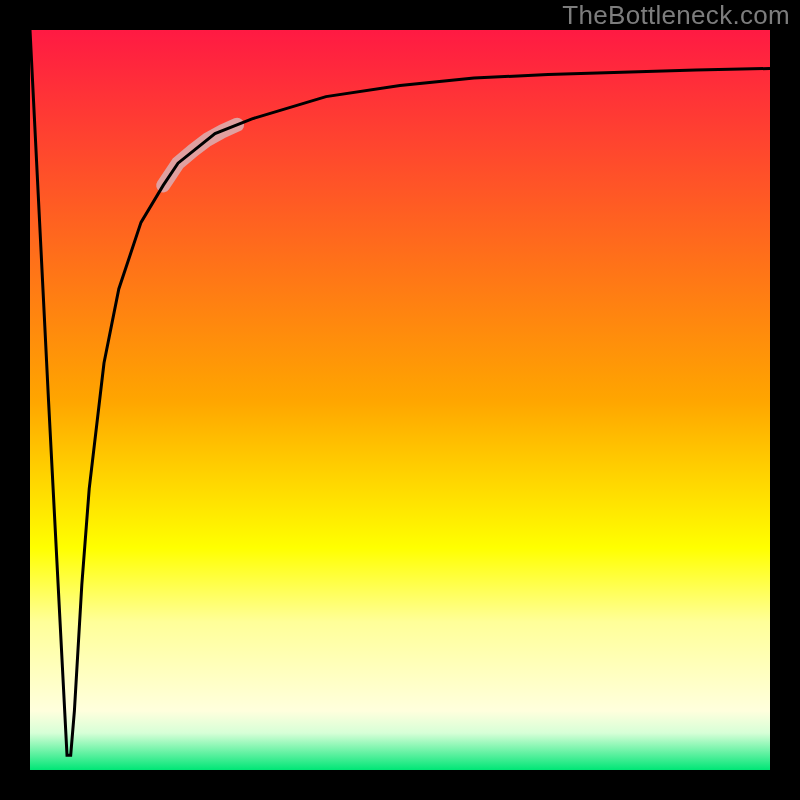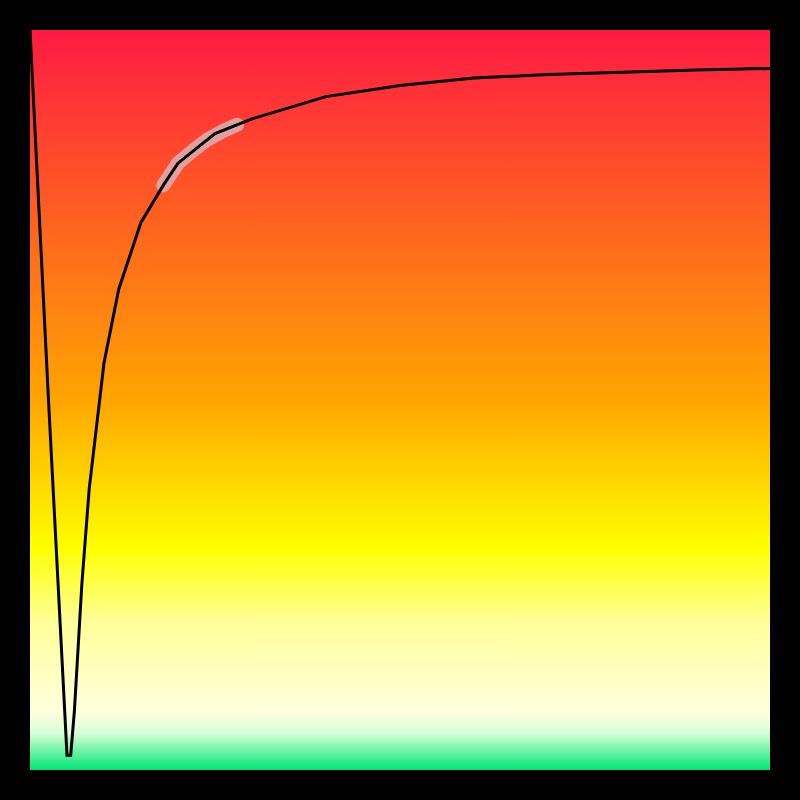--- a/index.html
+++ b/index.html
@@ -33,20 +33,21 @@
     top: 0;
     width: 800px;
     height: 800px;
     display: block;
   }
 </style>
 </head>
 <body>
 
 <div class="wrap">
+  <div class="watermark">TheBottleneck.com</div>
   <svg class="chart" viewBox="0 0 800 800">
     <defs>
       <linearGradient id="bg-grad" x1="0" y1="0" x2="0" y2="1">
           <stop offset="0.00%" stop-color="#ff1a43"></stop>
           <stop offset="50.00%" stop-color="#ffa500"></stop>
           <stop offset="70.00%" stop-color="#ffff00"></stop>
           <stop offset="80.00%" stop-color="#ffff99"></stop>
           <stop offset="92.00%" stop-color="#ffffdd"></stop>
           <stop offset="95.00%" stop-color="#d7ffd7"></stop>
           <stop offset="100.00%" stop-color="#00e676"></stop>

